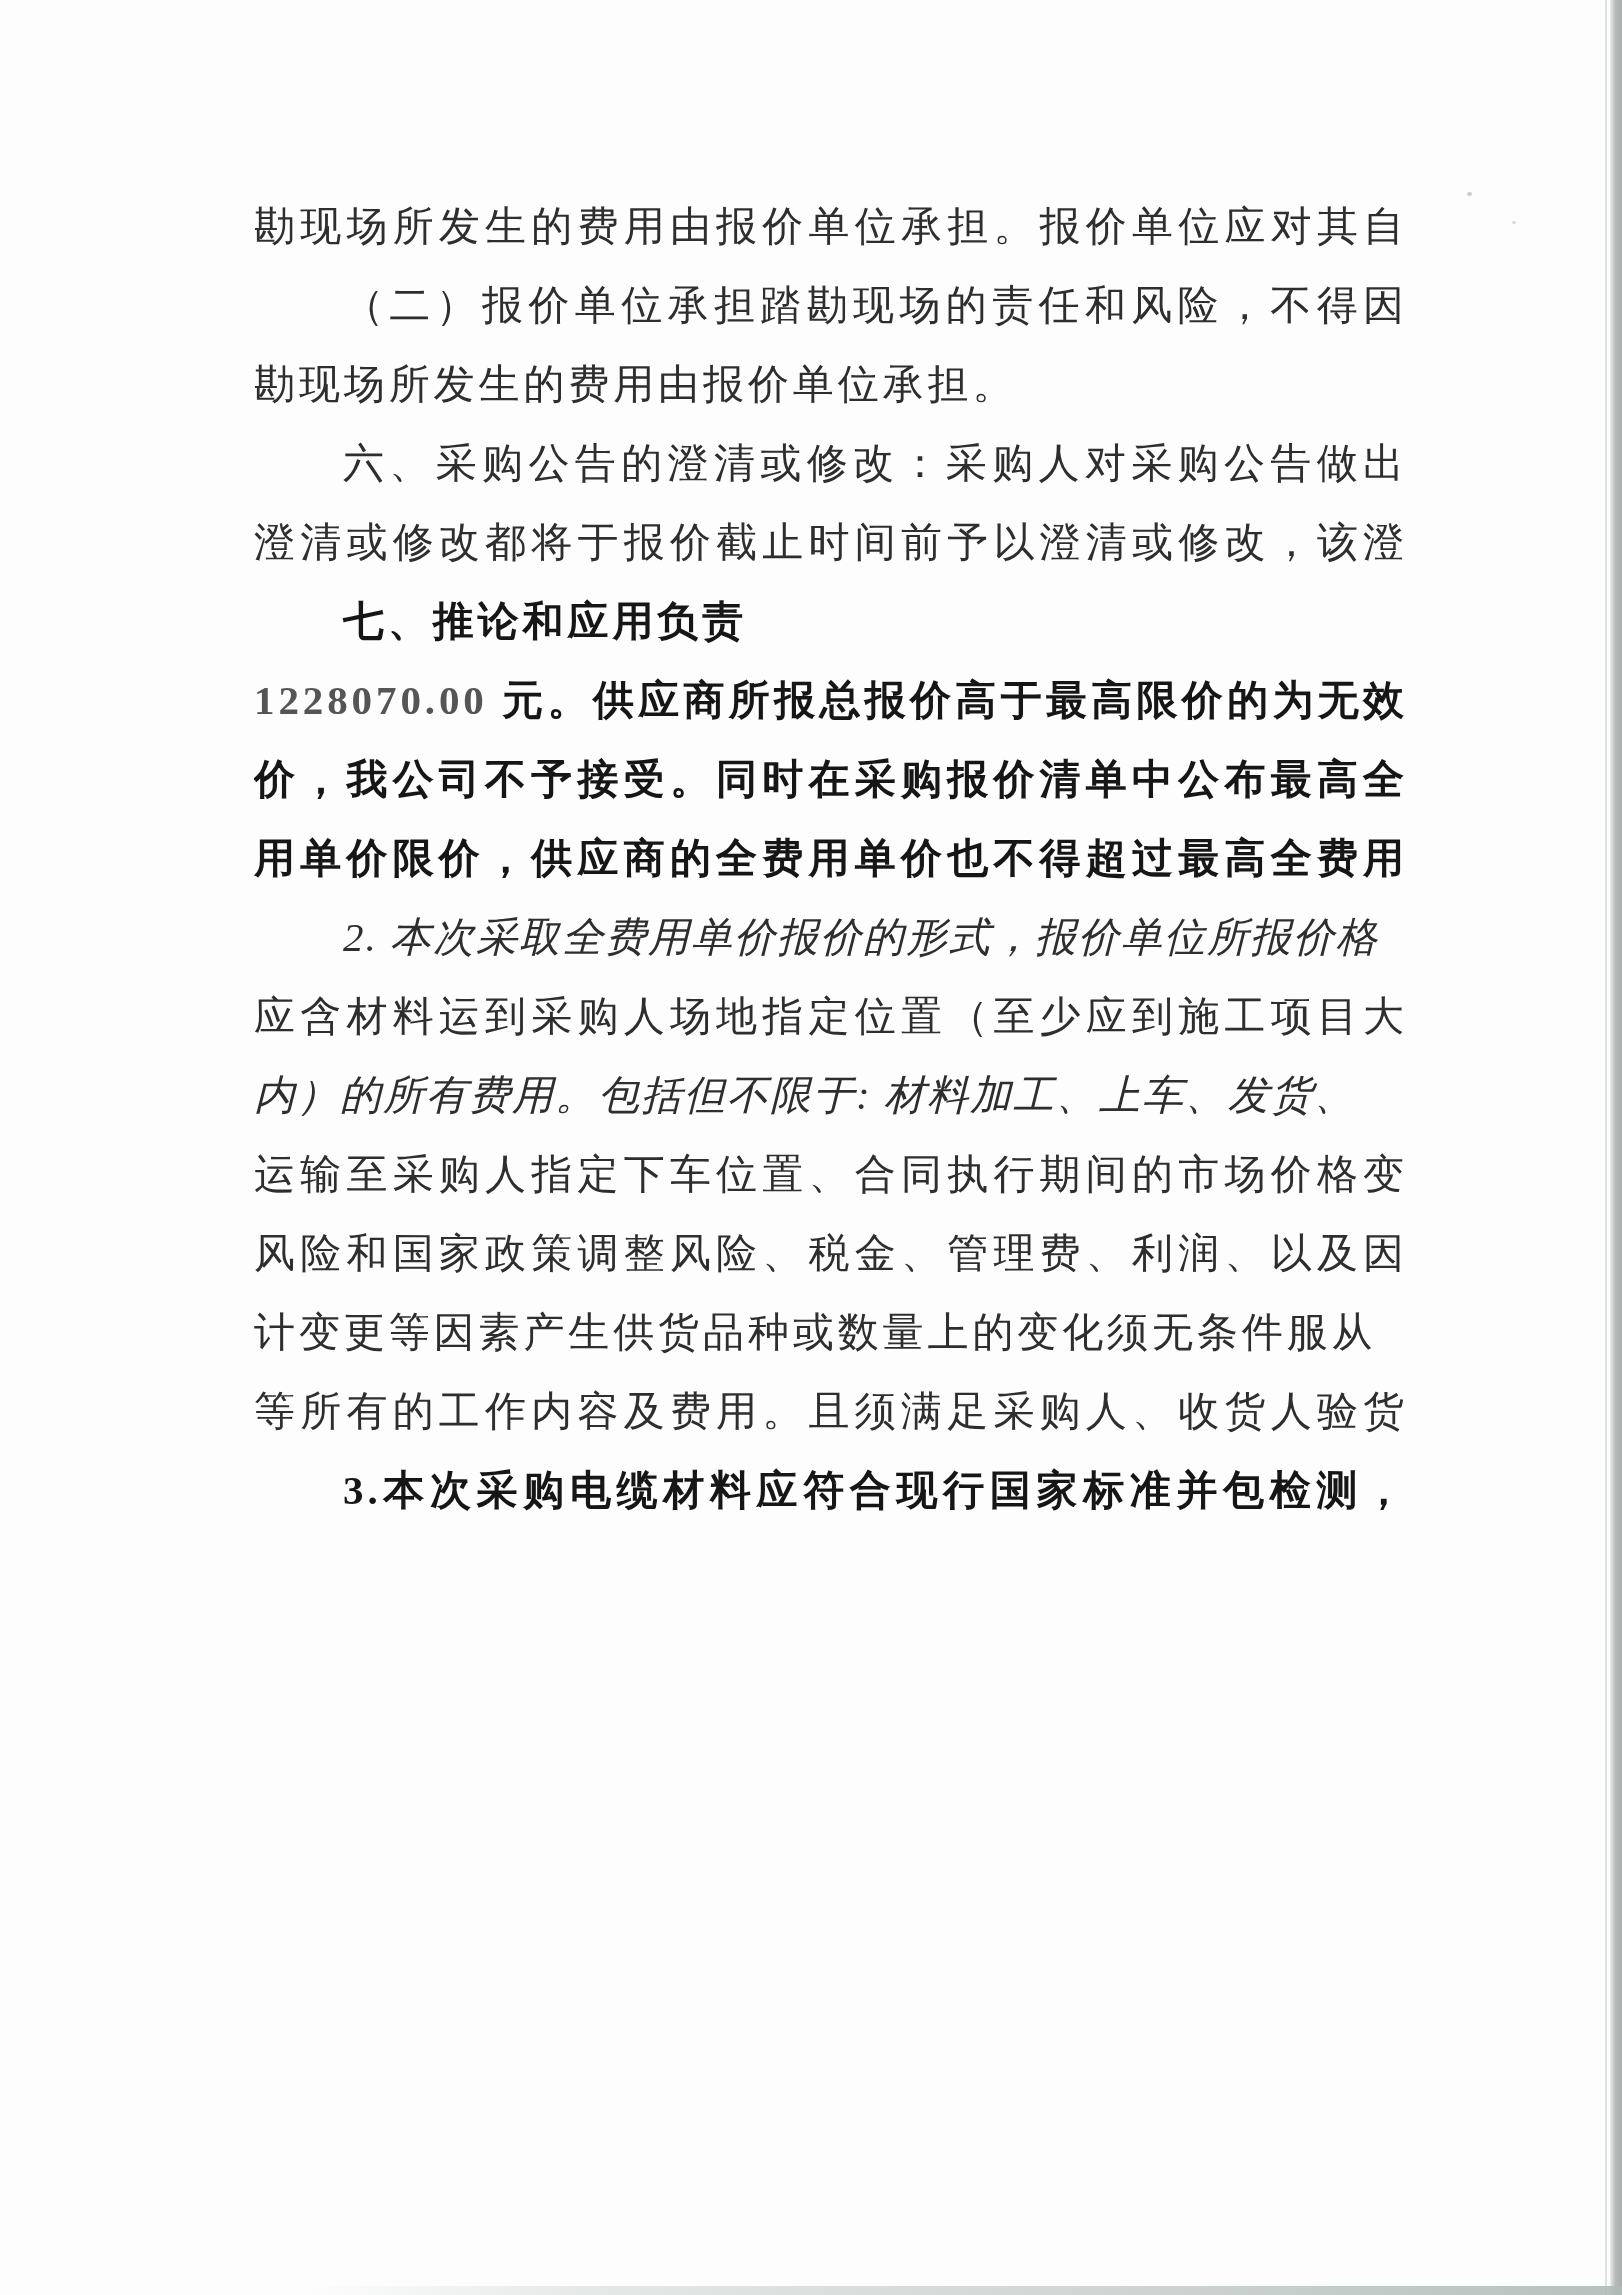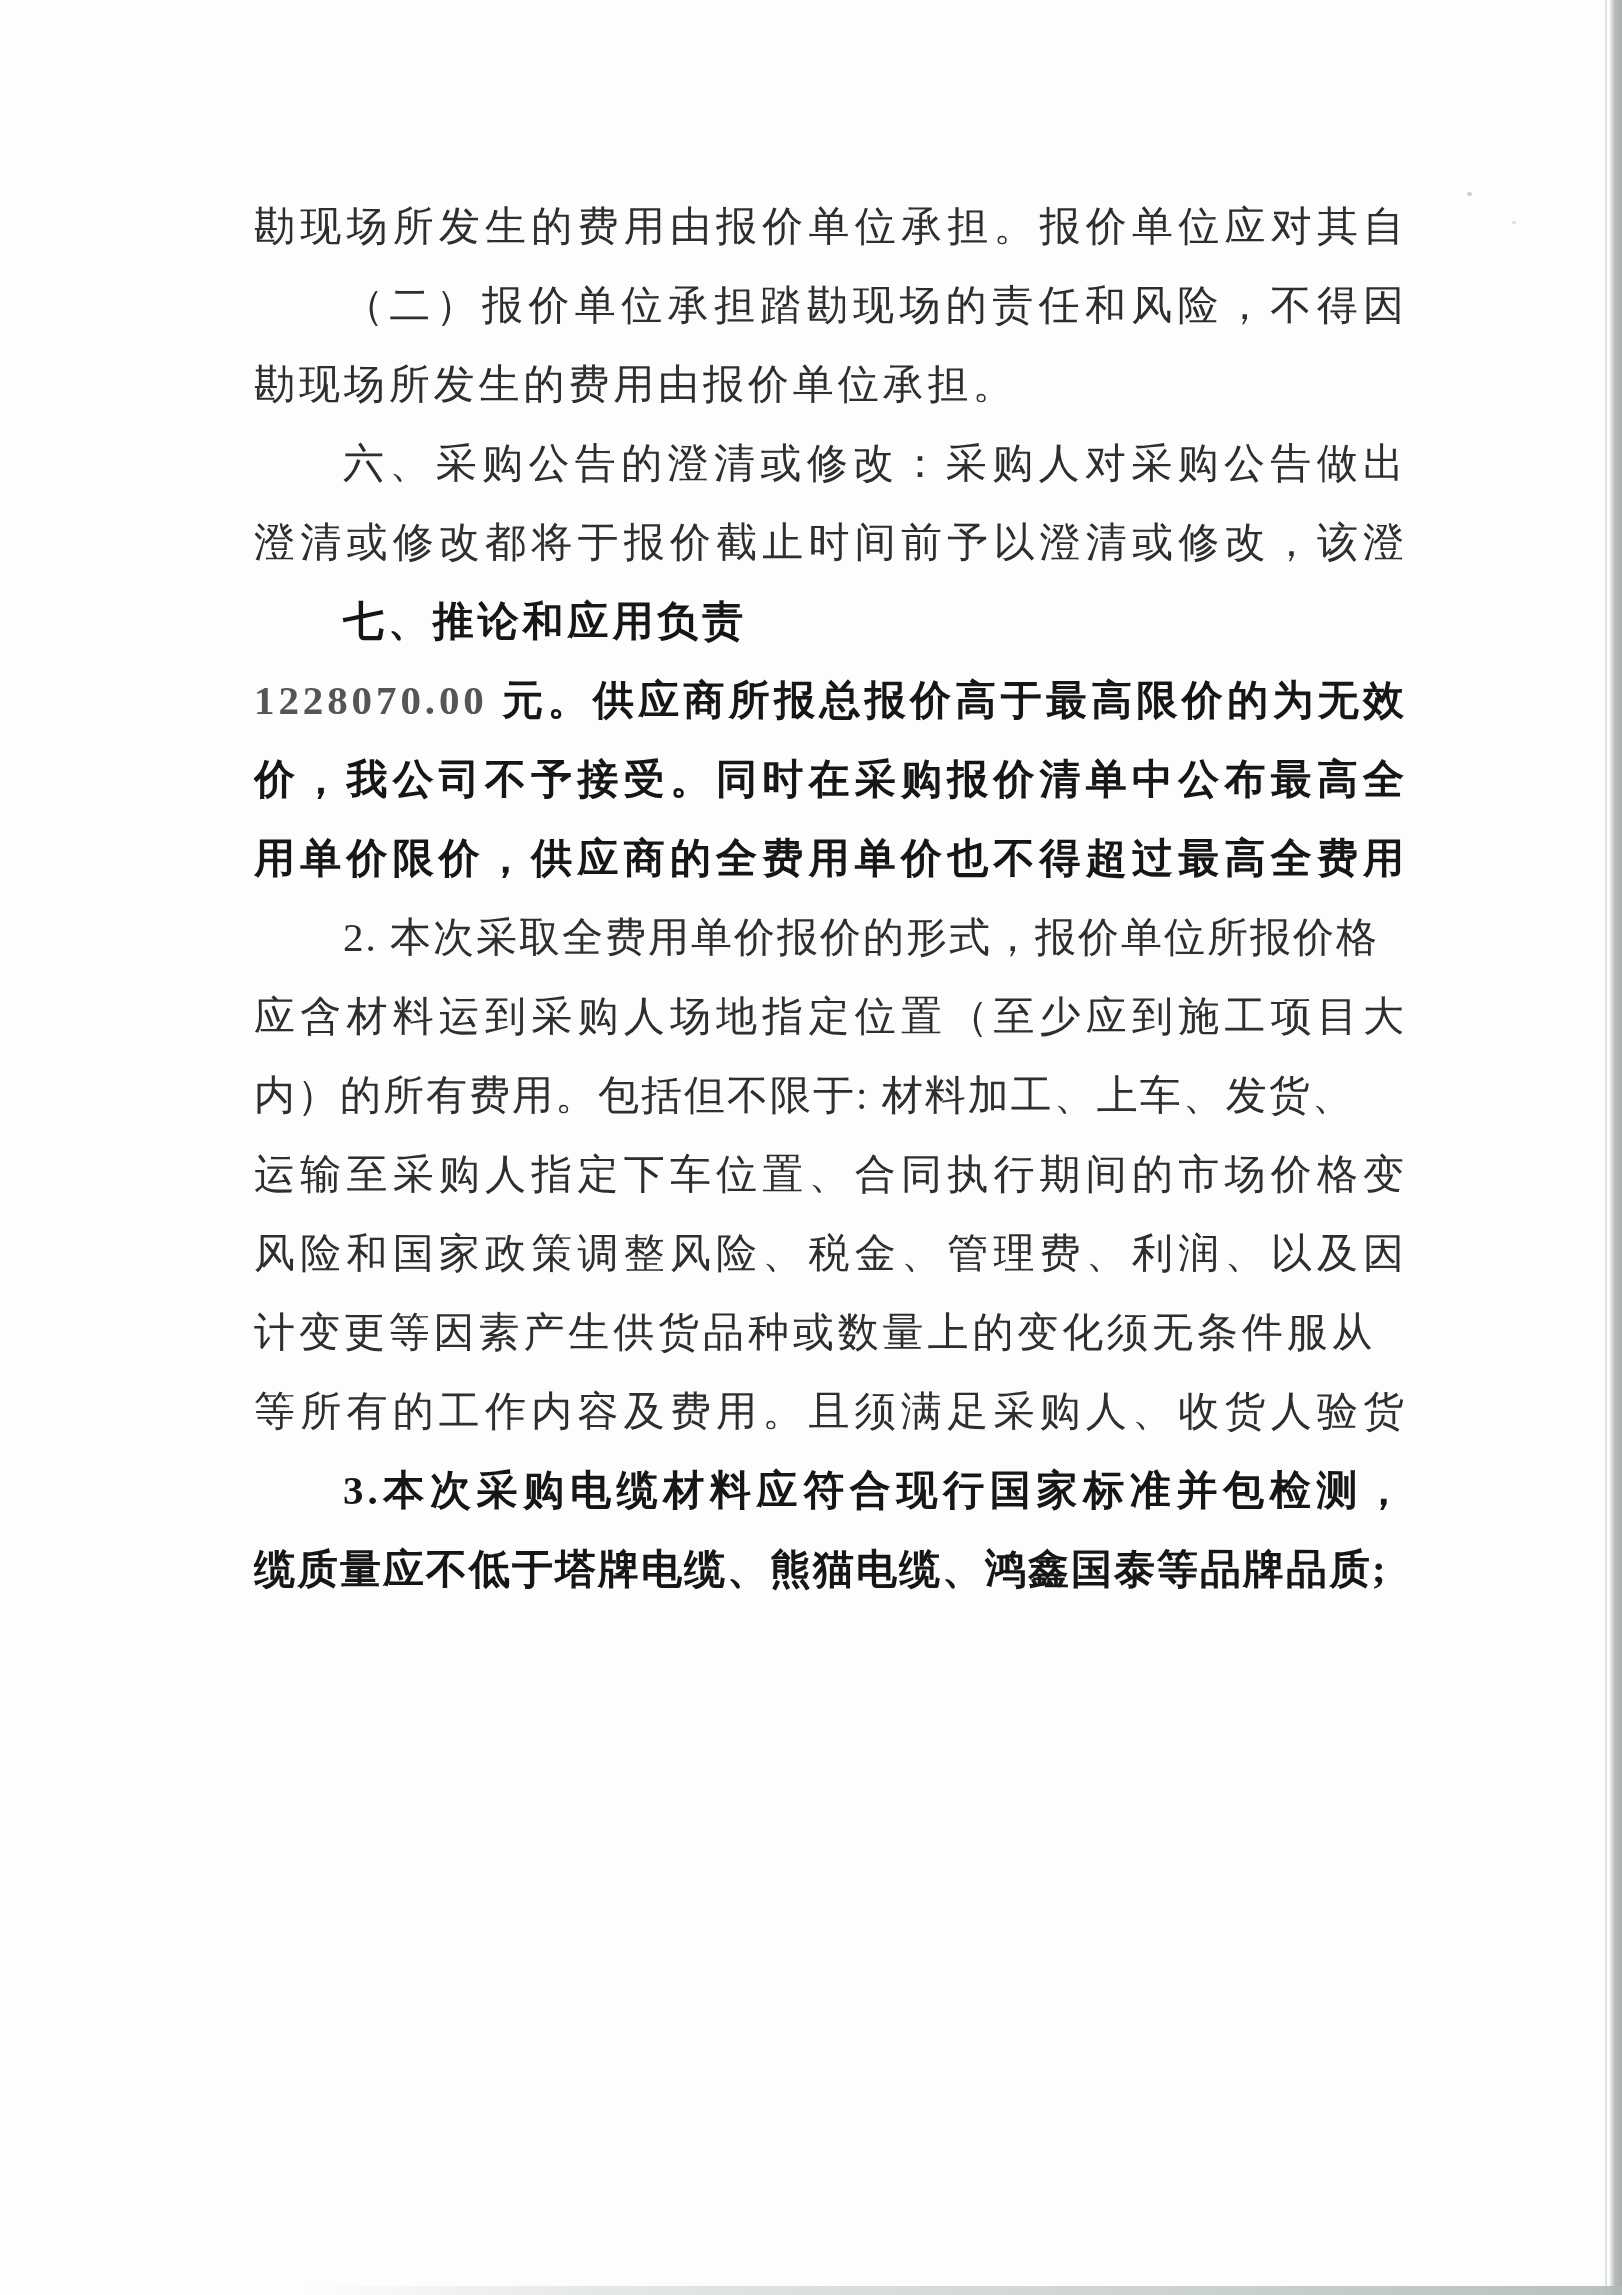--- a/index.html
+++ b/index.html
@@ -35,21 +35,21 @@
     overflow: hidden;
   }
   .line.indent { padding-left: 89px; }
   .line.bold {
     font-weight: bold;
     color: var(--c-bold-text, #161616);
   }
   .line.sans {
     font-family: "Liberation Sans", "DejaVu Sans", sans-serif;
   }
-  .line.tight { letter-spacing: 2px; }
+  .line.tight { letter-spacing: 2px; font-style: italic; }
   .gray { color: var(--c-number-gray, #555); }
 
   
   .edge-strip {
     position: absolute;
     top: 0;
     right: 0;
     width: 13px;
     height: 2295px;
     background: linear-gradient(to right,
@@ -100,20 +100,19 @@
     <div class="line bold fill">价，我公司不予接受。同时在采购报价清单中公布最高全费</div>
     <div class="line bold fill">用单价限价，供应商的全费用单价也不得超过最高全费用单</div>
     <div class="line indent tight">2. 本次采取全费用单价报价的形式，报价单位所报价格</div>
     <div class="line fill">应含材料运到采购人场地指定位置（至少应到施工项目大门</div>
     <div class="line tight">内）的所有费用。包括但不限于: 材料加工、上车、发货、</div>
     <div class="line fill">运输至采购人指定下车位置、合同执行期间的市场价格变化</div>
     <div class="line fill">风险和国家政策调整风险、税金、管理费、利润、以及因设</div>
     <div class="line">计变更等因素产生供货品种或数量上的变化须无条件服从</div>
     <div class="line fill">等所有的工作内容及费用。且须满足采购人、收货人验货收</div>
     <div class="line indent bold fill">3.本次采购电缆材料应符合现行国家标准并包检测，电</div>
-    <div class="line bold tight">缆质量应不低于塔牌电缆、熊猫电缆、鸿鑫国泰等品牌品质;</div>
   </div>
 
 <div class="edge-strip"></div>
 <div class="bottom-band"></div>
 <div class="speck speck-1"></div>
 <div class="speck speck-2"></div>
 
 
 </body></html>

